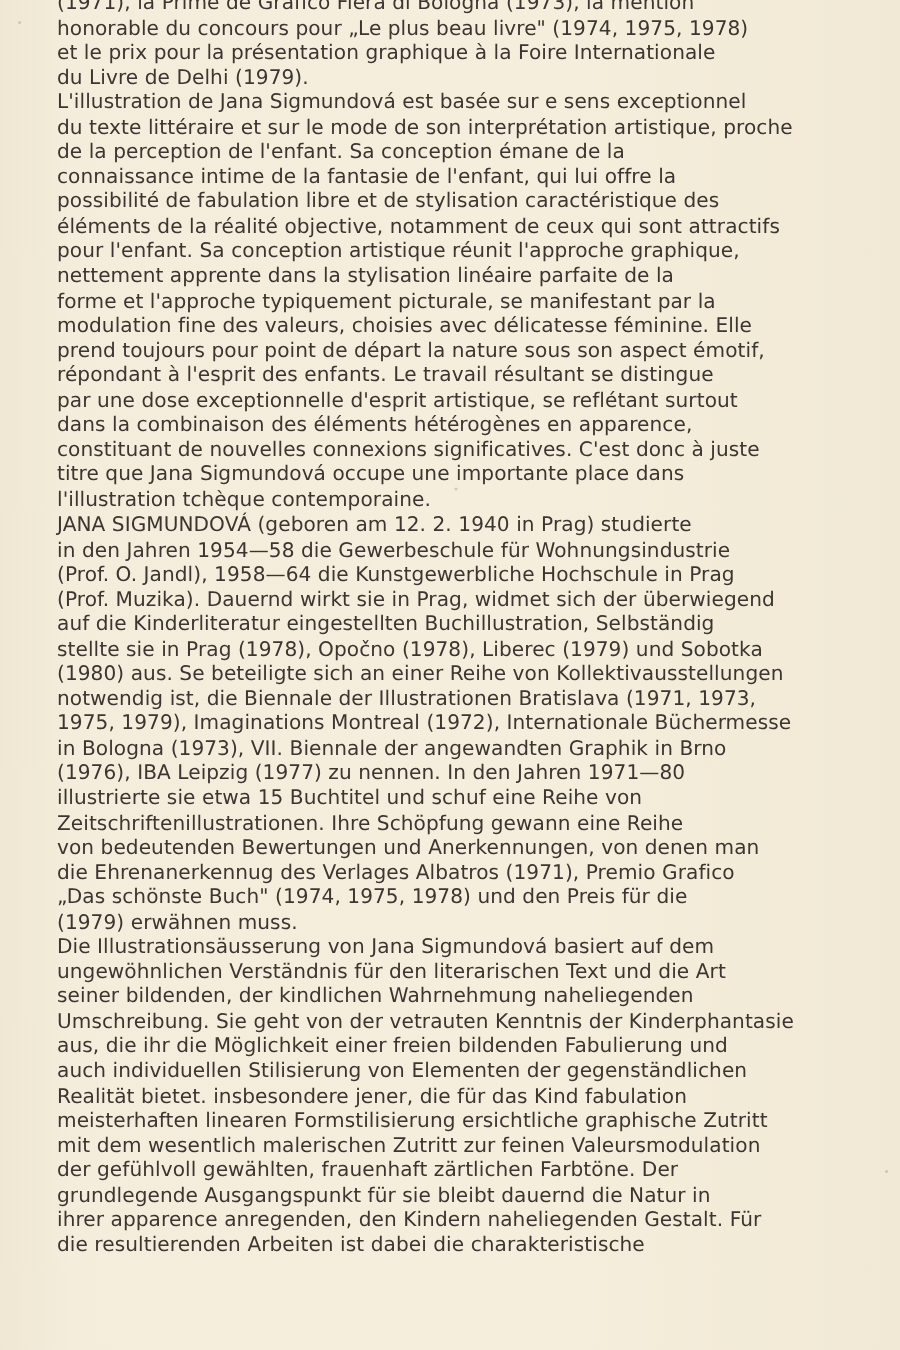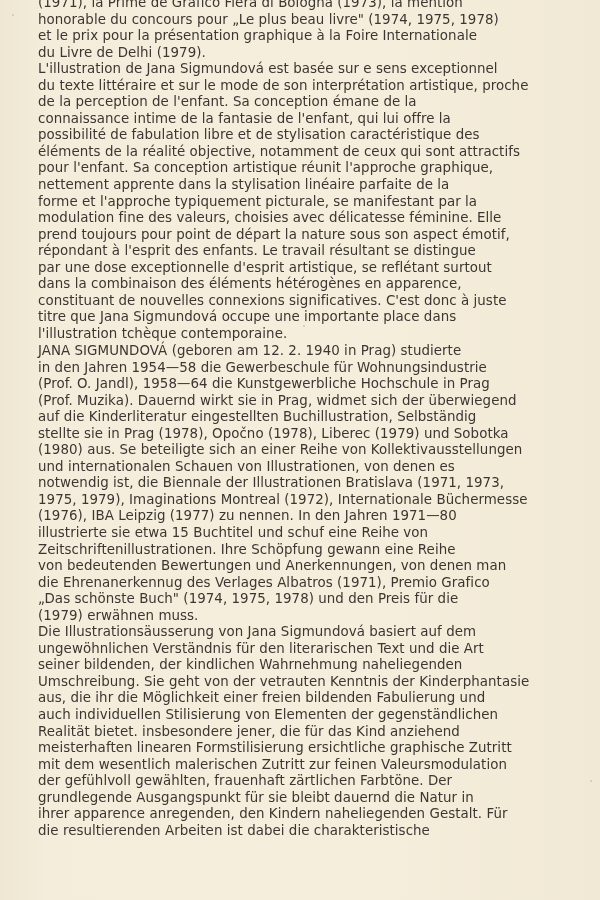--- a/index.html
+++ b/index.html
@@ -84,37 +84,37 @@
   </section>
 
   <section id="german-section" class="text-block">
     <div class="line">JANA SIGMUNDOVÁ (geboren am 12. 2. 1940 in Prag) studierte</div>
     <div class="line">in den Jahren 1954—58 die Gewerbeschule für Wohnungsindustrie</div>
     <div class="line">(Prof. O. Jandl), 1958—64 die Kunstgewerbliche Hochschule in Prag</div>
     <div class="line">(Prof. Muzika). Dauernd wirkt sie in Prag, widmet sich der überwiegend</div>
     <div class="line">auf die Kinderliteratur eingestellten Buchillustration, Selbständig</div>
     <div class="line">stellte sie in Prag (1978), Opočno (1978), Liberec (1979) und Sobotka</div>
     <div class="line">(1980) aus. Se beteiligte sich an einer Reihe von Kollektivausstellungen</div>
-    <div class="line">und internationalen Schauen von Illustrationen, von denen es</div>
     <div class="line">notwendig ist, die Biennale der Illustrationen Bratislava (1971, 1973,</div>
     <div class="line">1975, 1979), Imaginations Montreal (1972), Internationale Büchermesse</div>
+    <div class="line">in Bologna (1973), VII. Biennale der angewandten Graphik in Brno</div>
     <div class="line">(1976), IBA Leipzig (1977) zu nennen. In den Jahren 1971—80</div>
     <div class="line">illustrierte sie etwa 15 Buchtitel und schuf eine Reihe von</div>
     <div class="line">Zeitschriftenillustrationen. Ihre Schöpfung gewann eine Reihe</div>
     <div class="line">von bedeutenden Bewertungen und Anerkennungen, von denen man</div>
     <div class="line">die Ehrenanerkennug des Verlages Albatros (1971), Premio Grafico</div>
     <div class="line">„Das schönste Buch" (1974, 1975, 1978) und den Preis für die</div>
     <div class="line">(1979) erwähnen muss.</div>
     <div class="line">Die Illustrationsäusserung von Jana Sigmundová basiert auf dem</div>
     <div class="line">ungewöhnlichen Verständnis für den literarischen Text und die Art</div>
     <div class="line">seiner bildenden, der kindlichen Wahrnehmung naheliegenden</div>
     <div class="line">Umschreibung. Sie geht von der vetrauten Kenntnis der Kinderphantasie</div>
     <div class="line">aus, die ihr die Möglichkeit einer freien bildenden Fabulierung und</div>
     <div class="line">auch individuellen Stilisierung von Elementen der gegenständlichen</div>
-    <div class="line">Realität bietet. insbesondere jener, die für das Kind anziehend</div>
+    <div class="line">Realität bietet. insbesondere jener, die für das Kind fabulation</div>
     <div class="line">meisterhaften linearen Formstilisierung ersichtliche graphische Zutritt</div>
     <div class="line">mit dem wesentlich malerischen Zutritt zur feinen Valeursmodulation</div>
     <div class="line">der gefühlvoll gewählten, frauenhaft zärtlichen Farbtöne. Der</div>
     <div class="line">grundlegende Ausgangspunkt für sie bleibt dauernd die Natur in</div>
     <div class="line">ihrer apparence anregenden, den Kindern naheliegenden Gestalt. Für</div>
     <div class="line">die resultierenden Arbeiten ist dabei die charakteristische</div>
 
   </section>
 
 </div>

